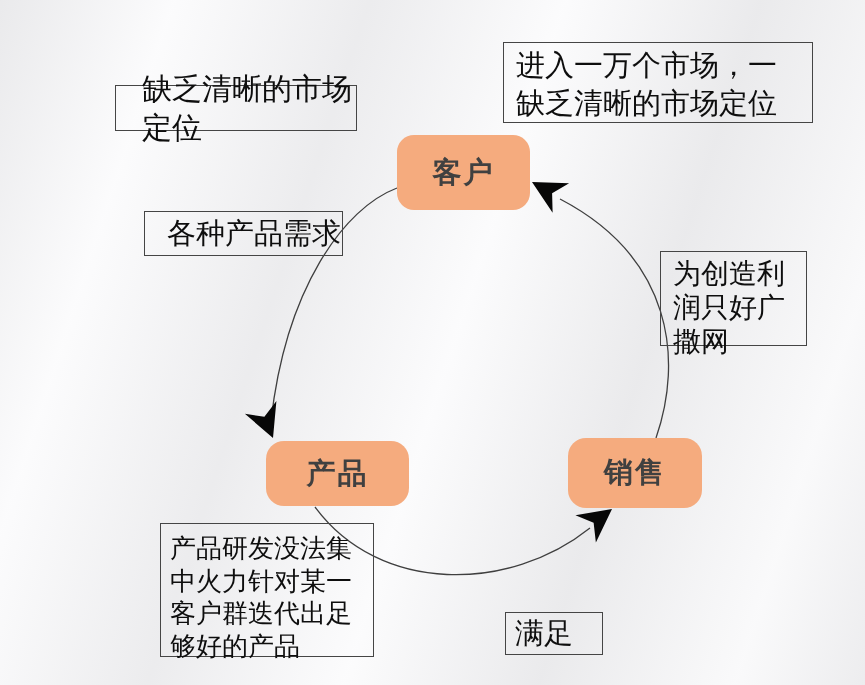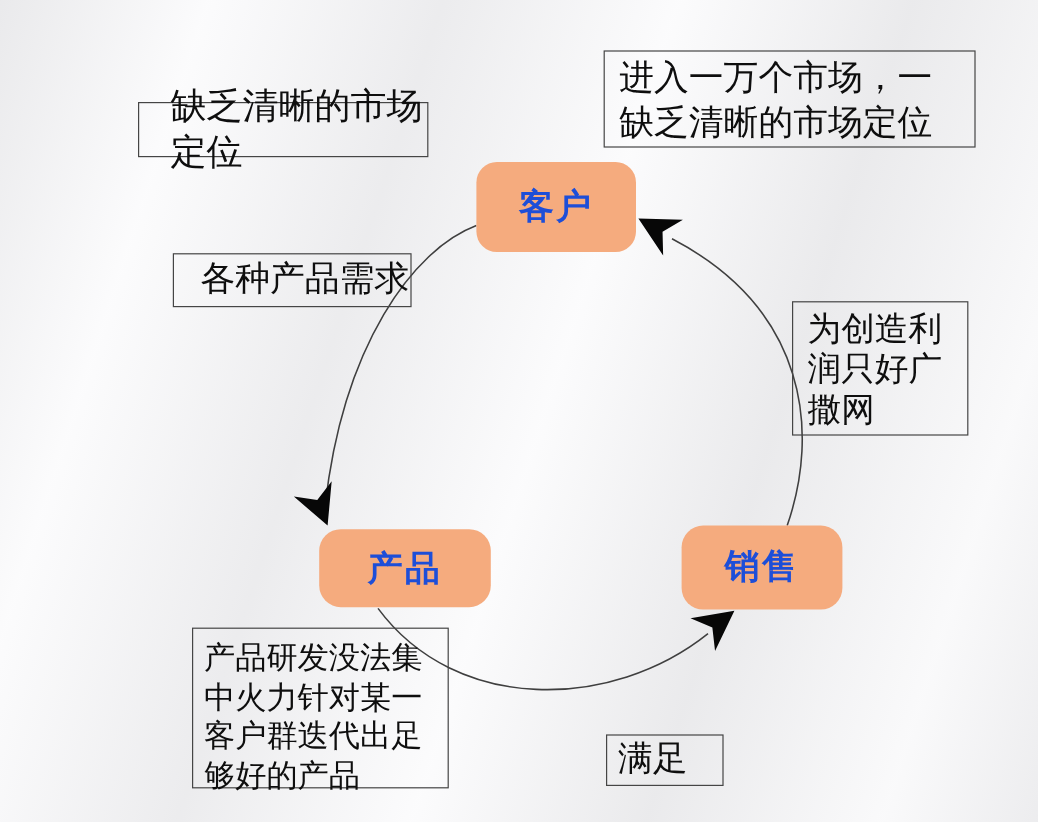--- a/index.html
+++ b/index.html
@@ -21,38 +21,38 @@
       rgba(252,252,253,.95) 52%,
       rgba(233,233,235,.85) 70%,
       rgba(250,250,251,.95) 88%,
       rgba(236,236,238,.9) 100%);
   }
   .node{
     position:absolute;
     background:#F5AB7E;
     border-radius:18px;
     display:flex;align-items:center;justify-content:center;
-    font-size:29px;font-weight:600;color:#1d4ed8;
+    font-size:29px;font-weight:600;color:#404040;
     letter-spacing:2px;
   }
   .node-customer{left:397px;top:135px;width:133px;height:75px;border-radius:17px;}
   .node-product {left:218px;top:441px;width:143px;height:65px;margin-left:48px;}
   .node-sales   {left:568px;top:438px;width:134px;height:70px;}
   .ann{
     position:absolute;
     border:1.4px solid #454545;
     box-sizing:border-box;
     white-space:pre-line;
     line-height:1.3;
     color:#0e0e0e;
   }
   .ann-market  {left:115px;top:85px; width:242px;height:46px;font-size:30px;display:flex;align-items:center;padding-left:26px;}
   .ann-enter   {left:503px;top:42px; width:310px;height:81px;font-size:29px;line-height:38px;padding:3px 0 0 12px;}
   .ann-demand  {left:144px;top:211px;width:199px;height:45px;font-size:29px;display:flex;align-items:center;padding-left:22px;}
-  .ann-net     {left:660px;top:251px;width:147px;height:112px;font-size:28px;line-height:34px;padding:5px 0 0 12px;}
+  .ann-net     {left:660px;top:251px;width:147px;height:95px;font-size:28px;line-height:34px;padding:5px 0 0 12px;}
   .ann-rd      {left:160px;top:523px;width:214px;height:134px;font-size:26px;line-height:32.5px;padding:8px 0 0 9px;}
   .ann-satisfy {left:505px;top:612px;width:98px; height:43px;font-size:29px;display:flex;align-items:center;padding-left:9px;font-family:Liberation Serif, serif;}
   svg.links{position:absolute;inset:0;pointer-events:none;}
 </style>
 </head>
 <body>
 
 <div class="canvas">
   <div class="sheen"></div>
 

